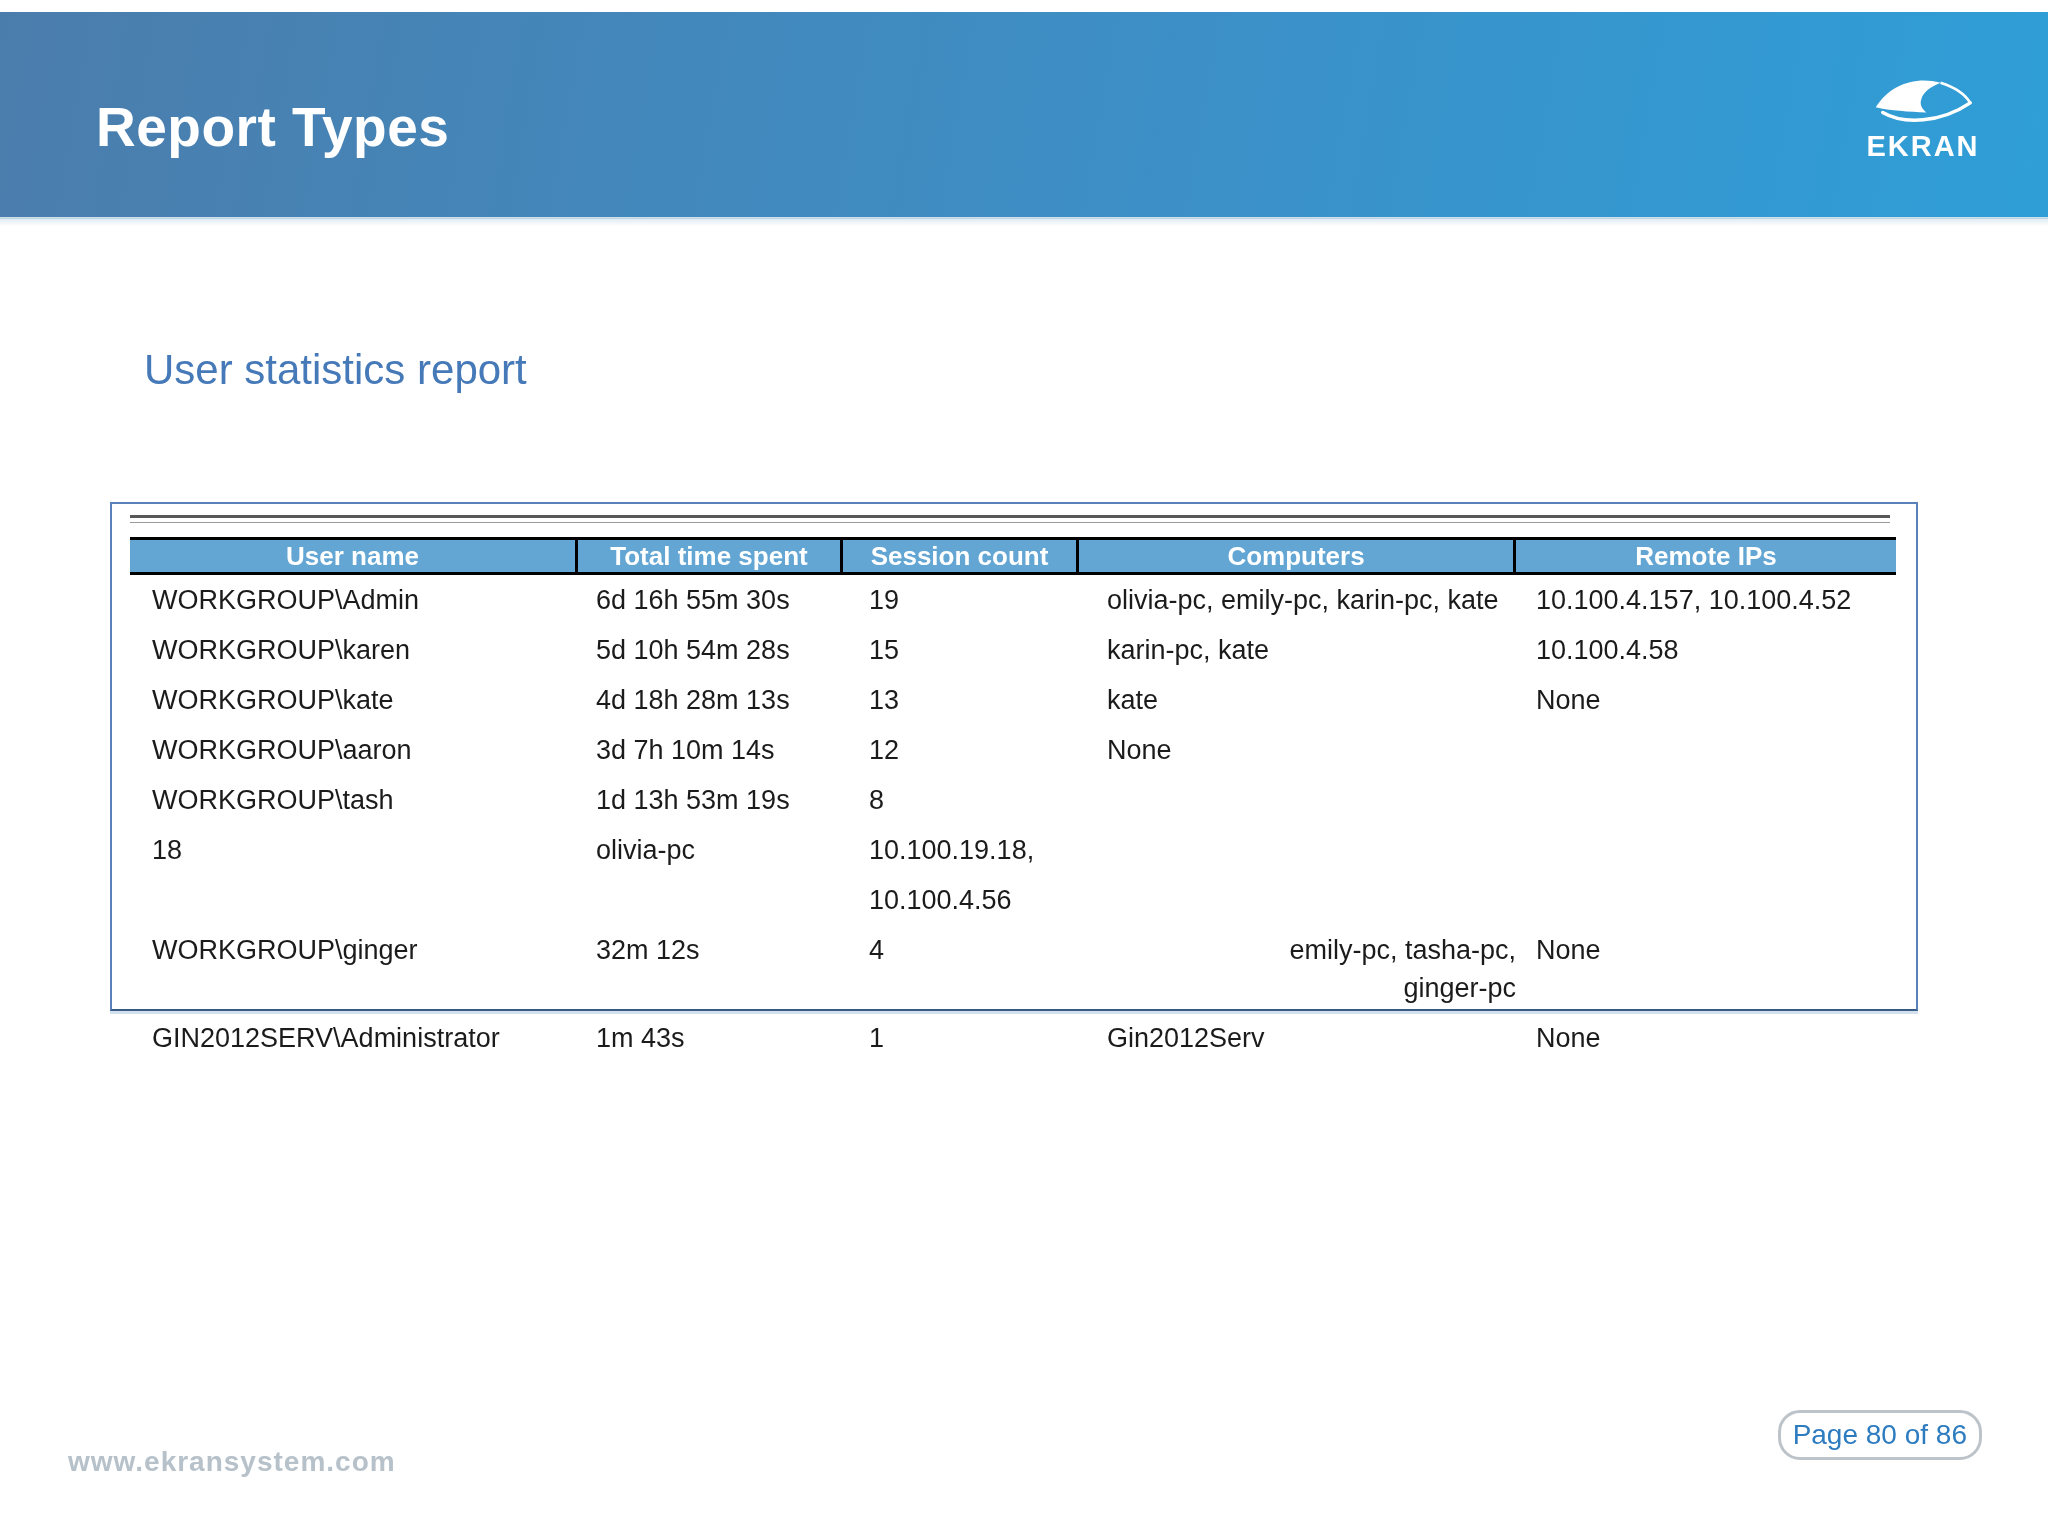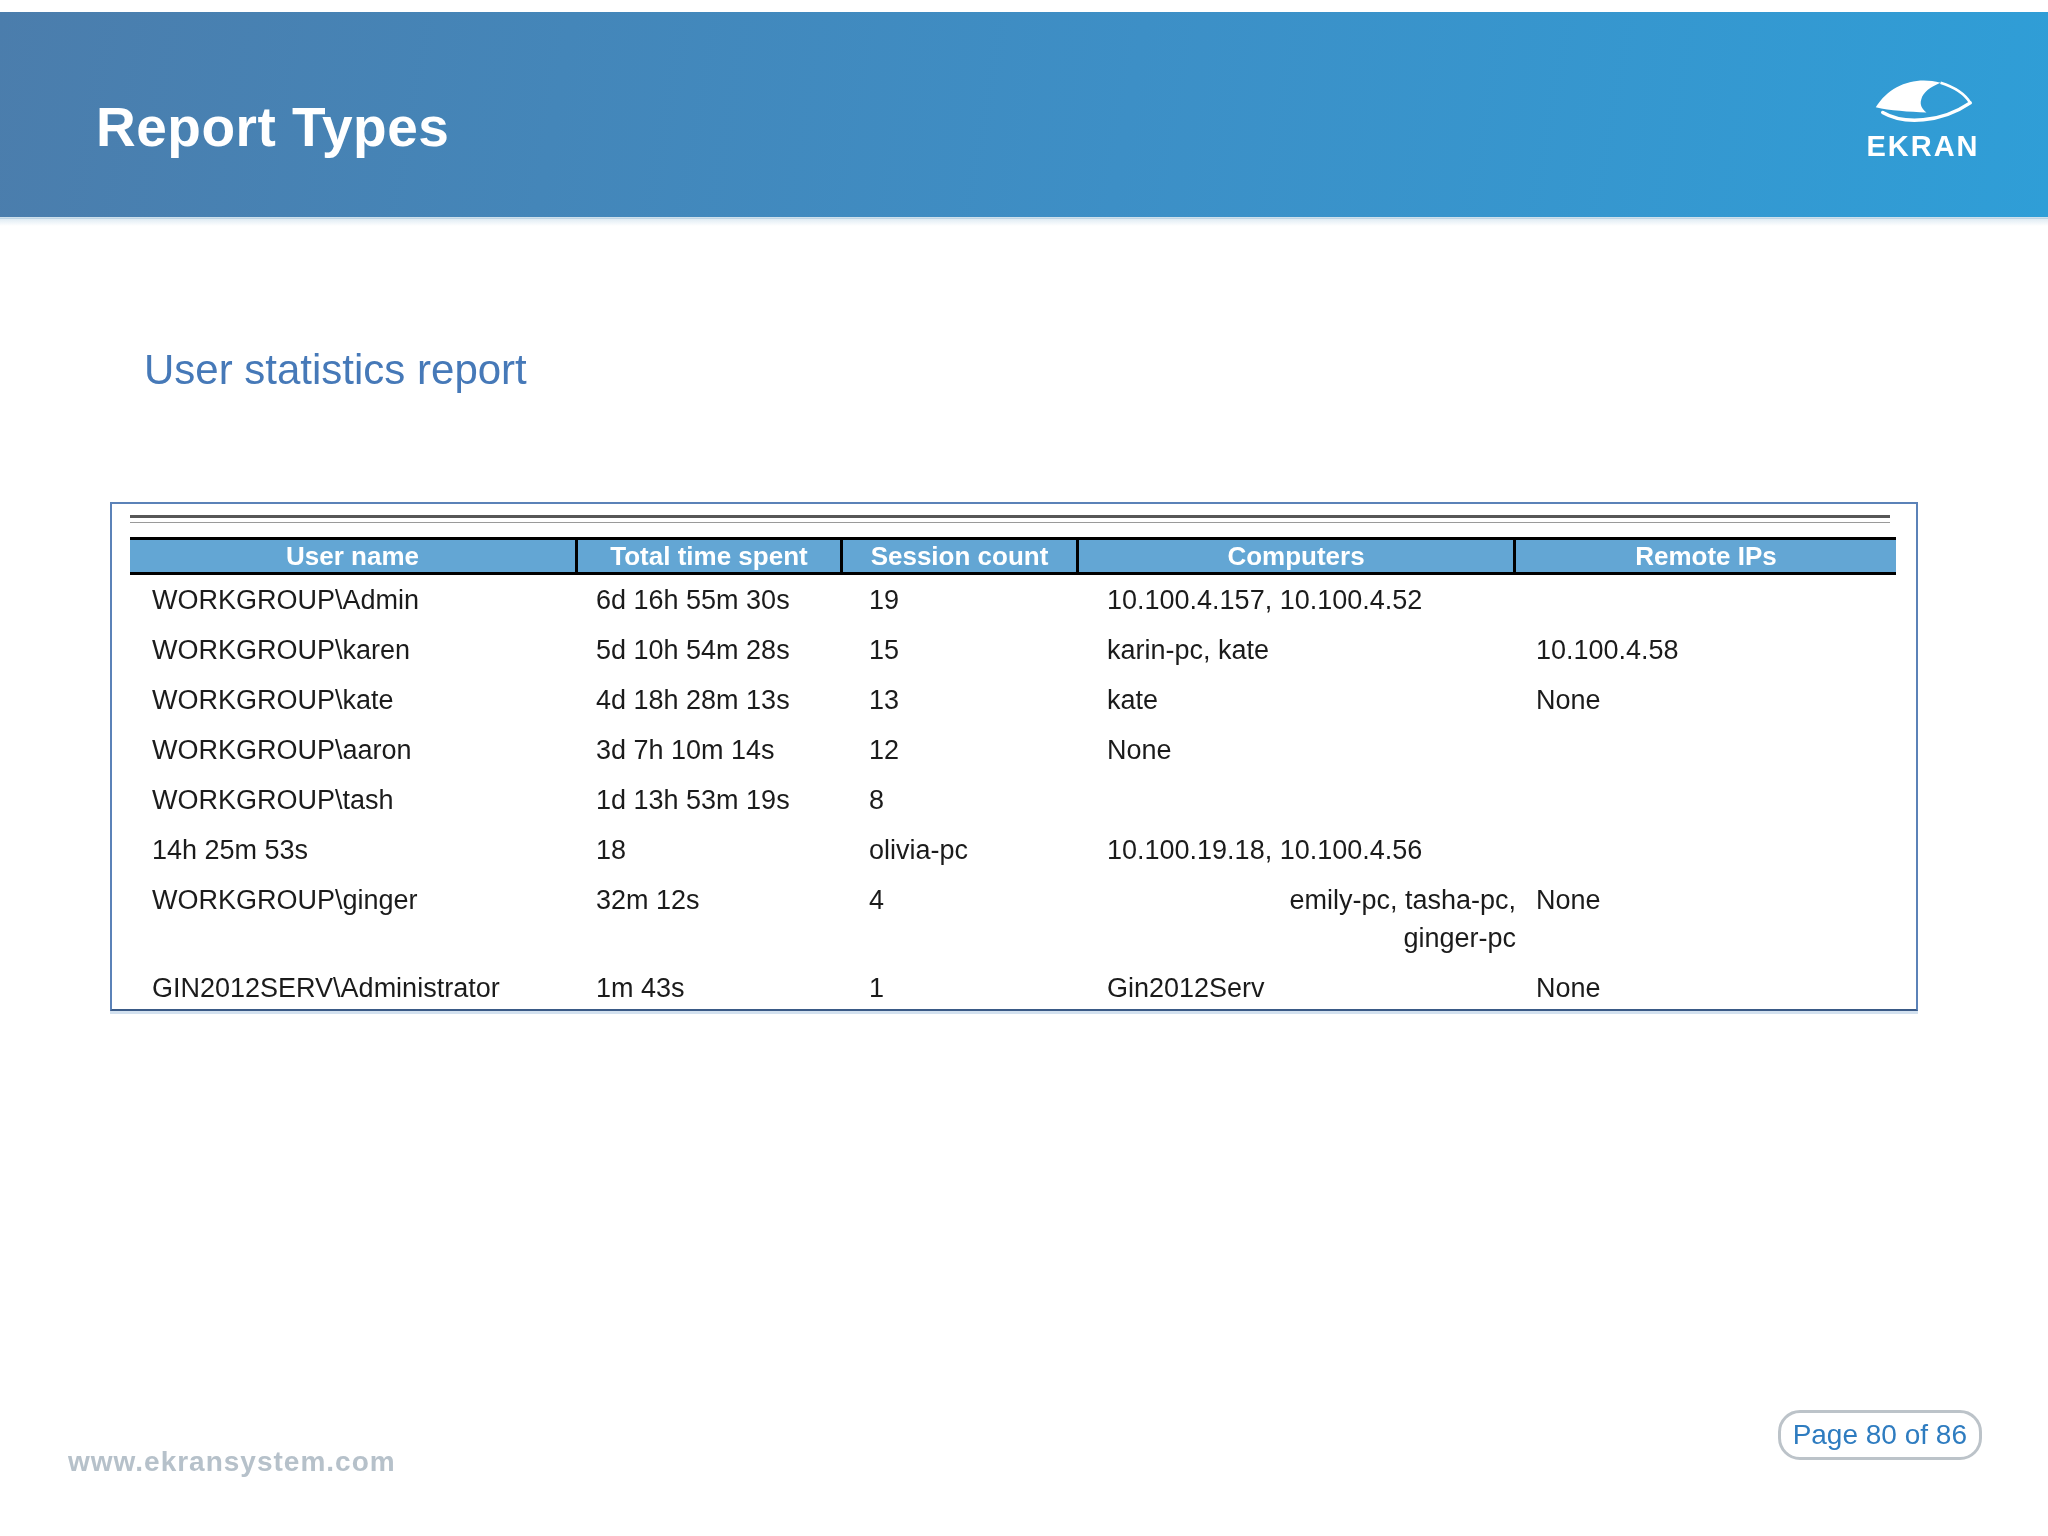--- a/index.html
+++ b/index.html
@@ -131,20 +131,21 @@
         <div class="th">Total time spent</div>
         <div class="th">Session count</div>
         <div class="th">Computers</div>
         <div class="th">Remote IPs</div>
       </div>
     <div class="tbody">
         <div class="tr grid-row">
           <div class="td">WORKGROUP\Admin</div>
           <div class="td">6d 16h 55m 30s</div>
           <div class="td">19</div>
+          <div class="td">olivia-pc, emily-pc, karin-pc, kate</div>
           <div class="td">10.100.4.157, 10.100.4.52</div>
         </div>
         <div class="tr grid-row">
           <div class="td">WORKGROUP\karen</div>
           <div class="td">5d 10h 54m 28s</div>
           <div class="td">15</div>
           <div class="td">karin-pc, kate</div>
           <div class="td">10.100.4.58</div>
         </div>
         <div class="tr grid-row">
@@ -159,21 +160,20 @@
           <div class="td">3d 7h 10m 14s</div>
           <div class="td">12</div>
           <div class="td">None</div>
         </div>
         <div class="tr grid-row">
           <div class="td">WORKGROUP\tash</div>
           <div class="td">1d 13h 53m 19s</div>
           <div class="td">8</div>
         </div>
         <div class="tr grid-row">
-          <div class="td">14h 25m 53s</div>
           <div class="td">18</div>
           <div class="td">olivia-pc</div>
           <div class="td">10.100.19.18, 10.100.4.56</div>
         </div>
         <div class="tr grid-row">
           <div class="td">WORKGROUP\ginger</div>
           <div class="td">32m 12s</div>
           <div class="td">4</div>
           <div class="td wrap">emily-pc, tasha-pc,
 ginger-pc</div>

